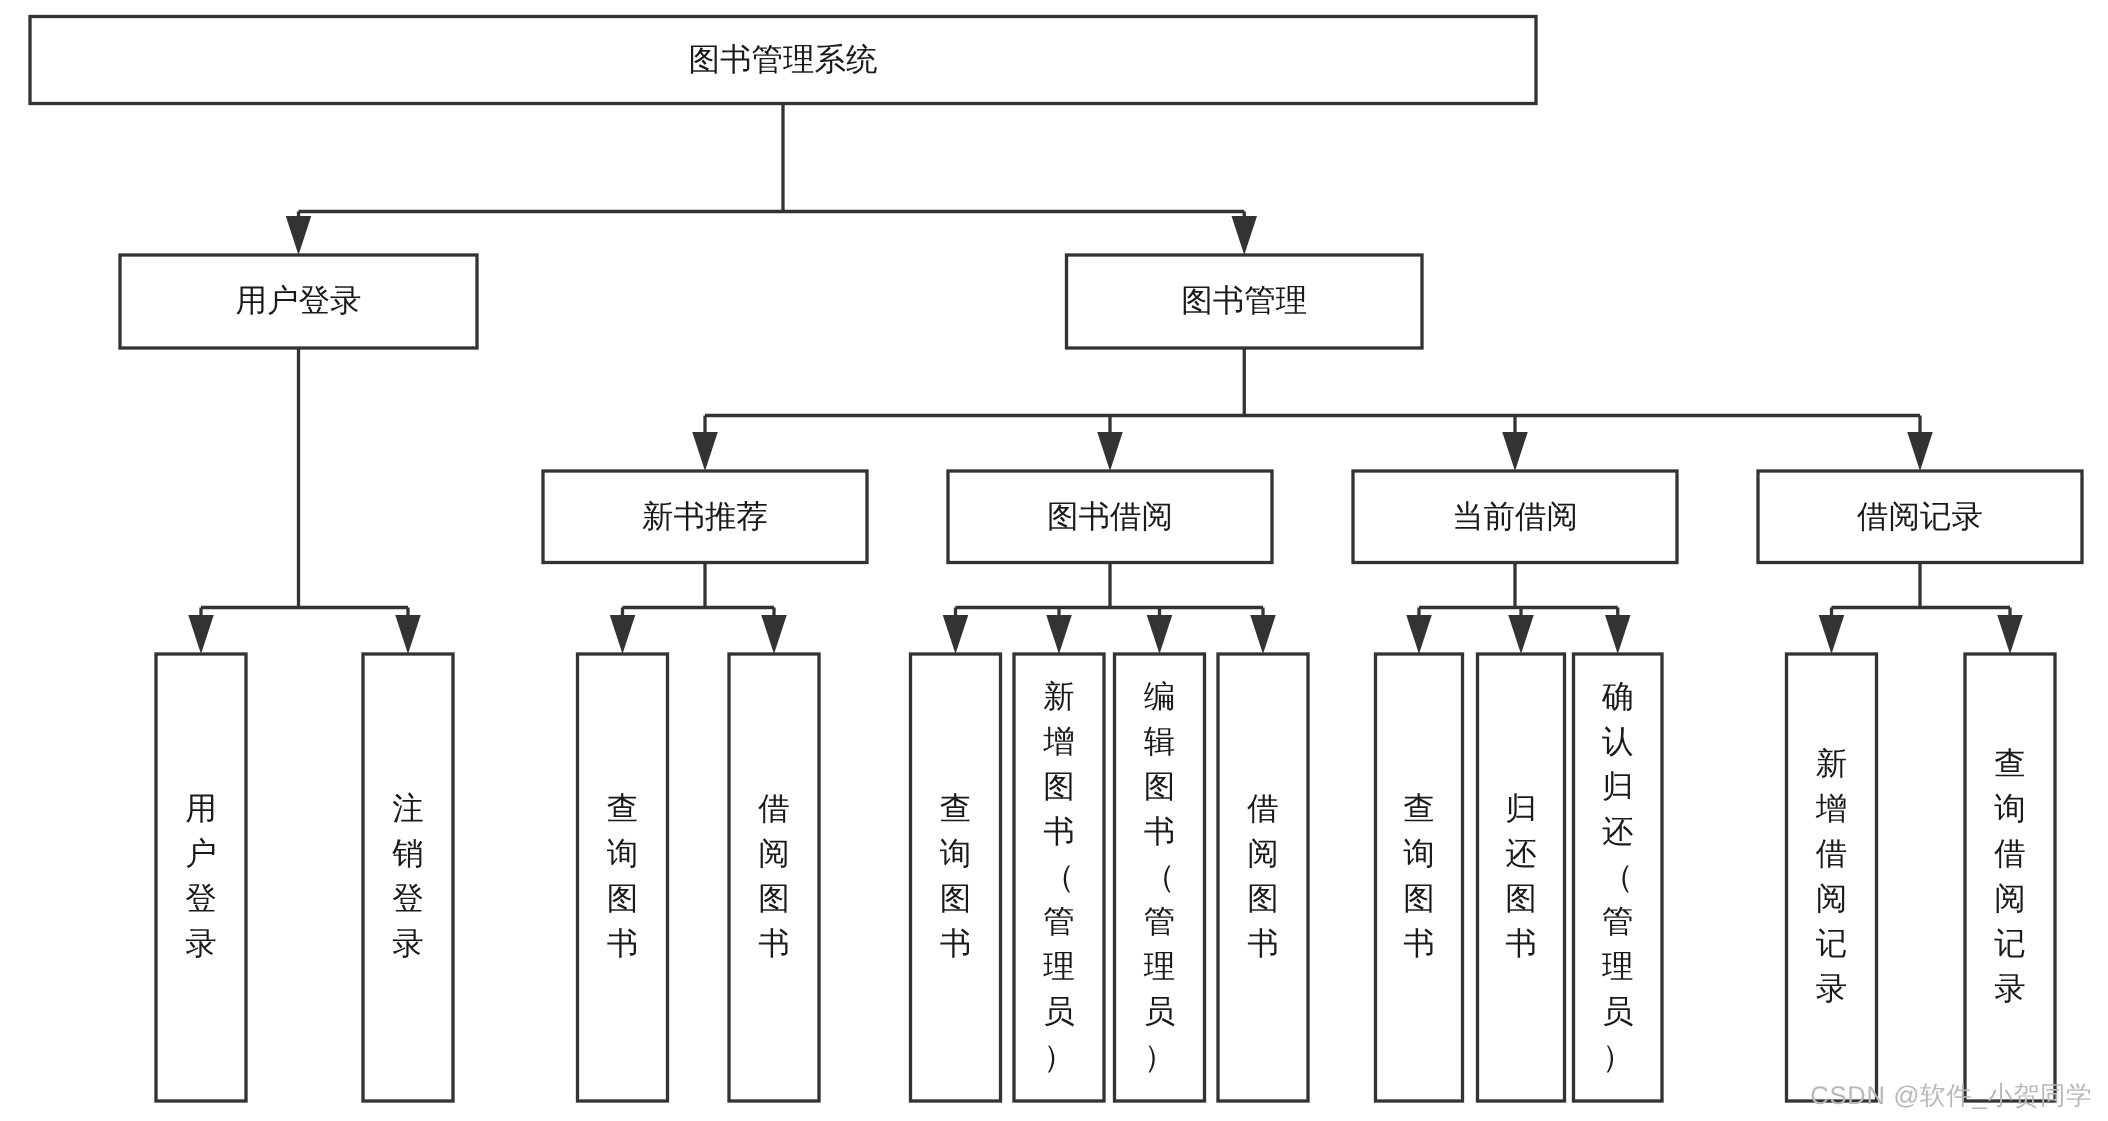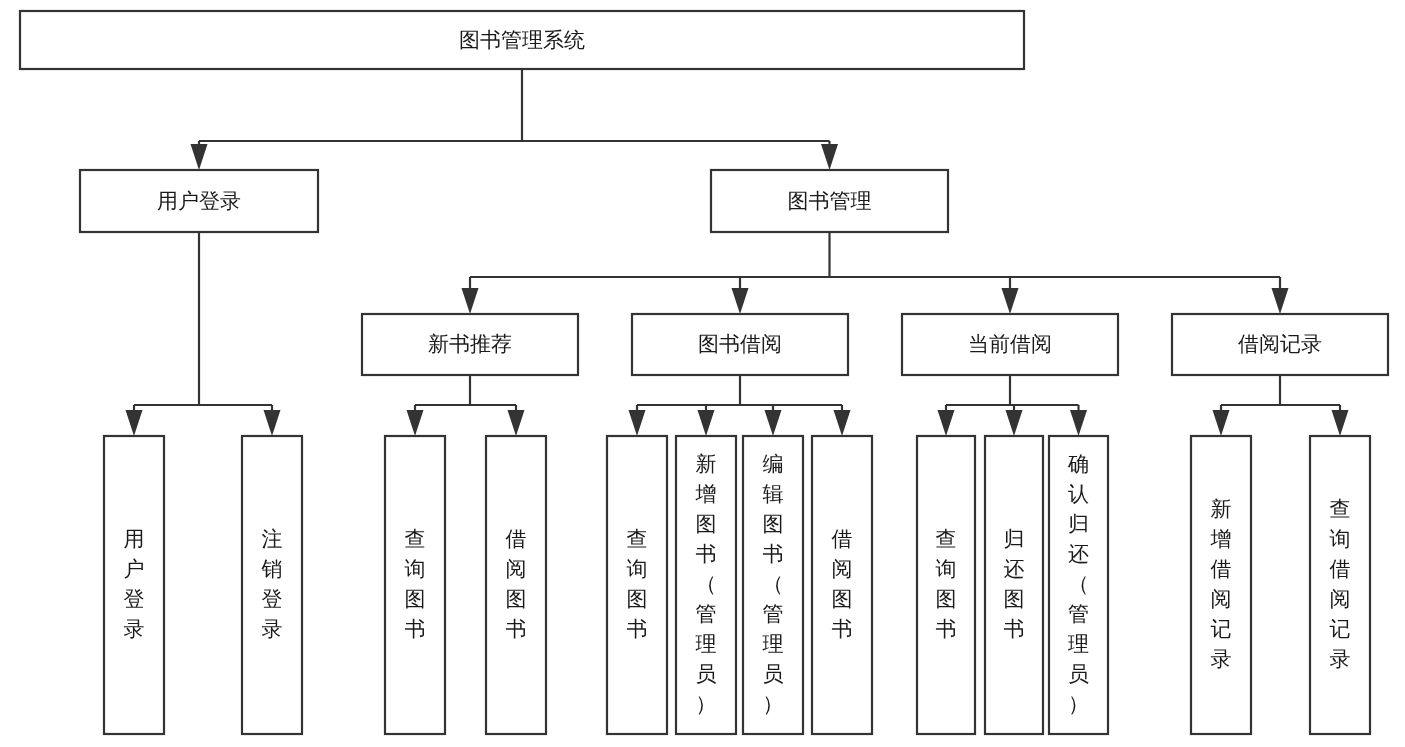--- a/index.html
+++ b/index.html
@@ -207,13 +207,14 @@
         <g>
           <rect x="1191" y="436" width="60" height="298" class="node-box"></rect>
           <text x="1221" y="0" class="node-label vertical"><tspan x="1221" y="510">新</tspan><tspan x="1221" y="540">增</tspan><tspan x="1221" y="570">借</tspan><tspan x="1221" y="600">阅</tspan><tspan x="1221" y="630">记</tspan><tspan x="1221" y="660">录</tspan></text>
         </g>
         <g>
           <rect x="1310" y="436" width="60" height="298" class="node-box"></rect>
           <text x="1340" y="0" class="node-label vertical"><tspan x="1340" y="510">查</tspan><tspan x="1340" y="540">询</tspan><tspan x="1340" y="570">借</tspan><tspan x="1340" y="600">阅</tspan><tspan x="1340" y="630">记</tspan><tspan x="1340" y="660">录</tspan></text>
         </g>
       </g>
   </svg>
+  <div class="watermark">CSDN @软件_小贺同学</div>
 </div>
 
 </body></html>

